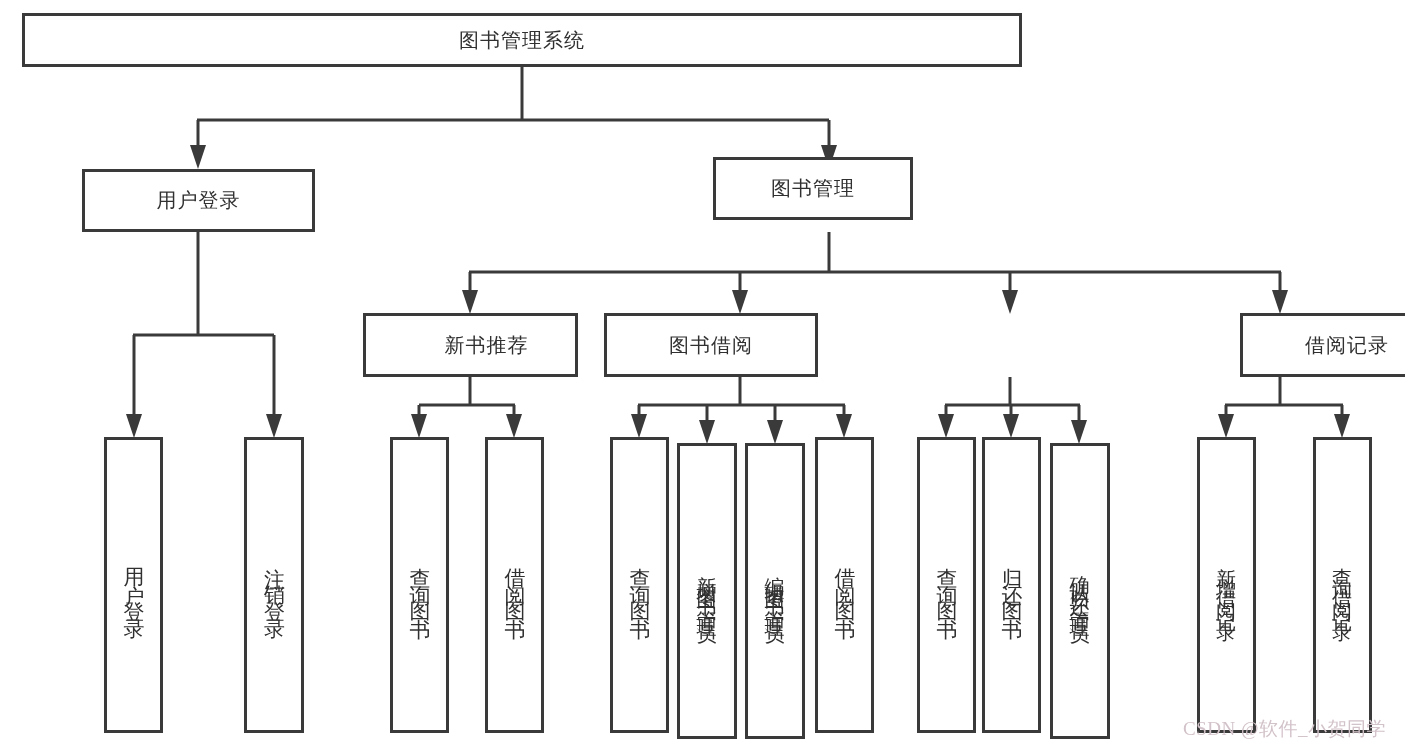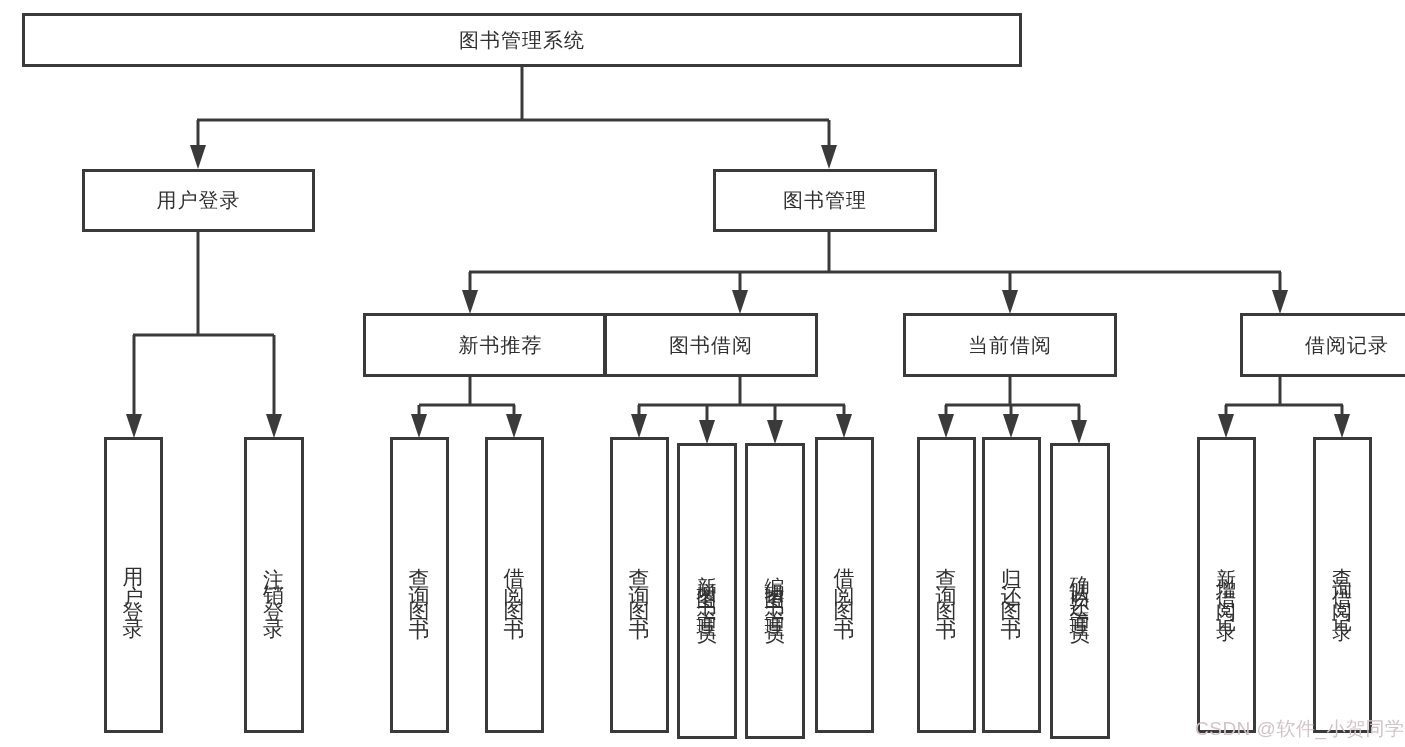--- a/index.html
+++ b/index.html
@@ -2,21 +2,21 @@
 <html><head>
 <meta charset="utf-8">
 <style>
   html, body { margin: 0; padding: 0; background: #ffffff; }
   #canvas {
     position: relative;
     width: 1405px;
     height: 747px;
     background: #ffffff;
     overflow: hidden;
-    font-family: Liberation Sans, sans-serif;
+    font-family: Liberation Serif, serif;
   }
   #connectors {
     position: absolute;
     left: 0; top: 0;
     width: 1405px; height: 747px;
     pointer-events: none;
   }
   .box {
     position: absolute;
     box-sizing: border-box;
@@ -39,21 +39,20 @@
   .v9 { font-size: 20px; letter-spacing: 7px; }
   #watermark {
     position: absolute;
     left: 1183px;
     top: 716px;
     font-size: 19px;
     letter-spacing: 0.5px;
     color: #d2c2c9;
     z-index: 6;
     white-space: nowrap;
-    margin-left: 12px;
   }
 </style>
 </head>
 <body>
 
 <div id="canvas">
 
   <svg id="connectors" viewBox="0 0 1405 747" xmlns="http://www.w3.org/2000/svg">
     <g stroke="#3a3a3a" stroke-width="3" fill="none">
 
@@ -116,25 +115,24 @@
       <polygon points="1003,414 1019,414 1011,438"></polygon>
       <polygon points="1071,420 1087,420 1079,444"></polygon>
       <polygon points="1218,414 1234,414 1226,438"></polygon>
       <polygon points="1334,414 1350,414 1342,438"></polygon>
     </g>
   </svg>
 
   <div class="box h" style="left:22px; top:13px; width:1000px; height:54px;">图书管理系统</div>
 
   <div class="box h" style="left:82px; top:169px; width:233px; height:63px;">用户登录</div>
-  <div class="box h" style="left:713px; top:169px; width:224px; height:63px;">图书管理</div>
+  <div class="box h" style="left:713px; top:157px; width:200px; height:63px;">图书管理</div>
 
-  <div class="box h" style="left:363px; top:313px; width:243px; height:64px;padding-left:32px;">新书推荐</div>
+  <div class="box h" style="left:363px; top:313px; width:215px; height:64px;padding-left:32px;">新书推荐</div>
   <div class="box h" style="left:604px; top:313px; width:214px; height:64px;">图书借阅</div>
-  <div class="box h" style="left:903px; top:313px; width:214px; height:64px;">当前借阅</div>
   <div class="box h" style="left:1240px; top:313px; width:214px; height:64px;">借阅记录</div>
 
   <div class="box v v4" style="left:104px; top:437px; width:59px; height:296px;">用户登录</div>
   <div class="box v v4" style="left:244px; top:437px; width:60px; height:296px;">注销登录</div>
 
   <div class="box v v4" style="left:390px; top:437px; width:59px; height:296px;">查询图书</div>
   <div class="box v v4" style="left:485px; top:437px; width:59px; height:296px;">借阅图书</div>
 
   <div class="box v v4" style="left:610px; top:437px; width:59px; height:296px;">查询图书</div>
   <div class="box v v9" style="left:677px; top:443px; width:60px; height:296px;">新增图书（管理员）</div>

